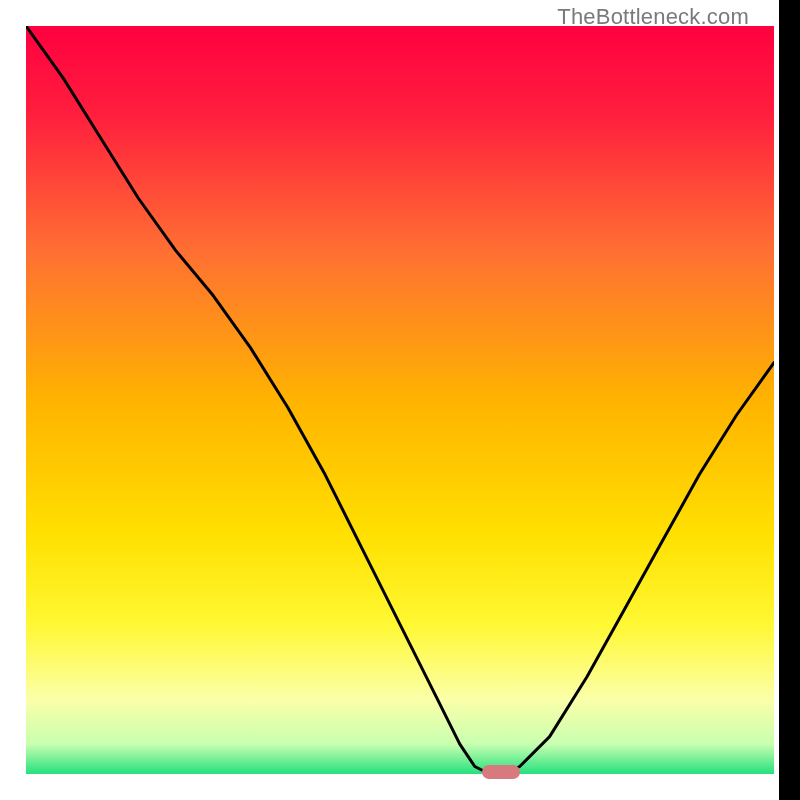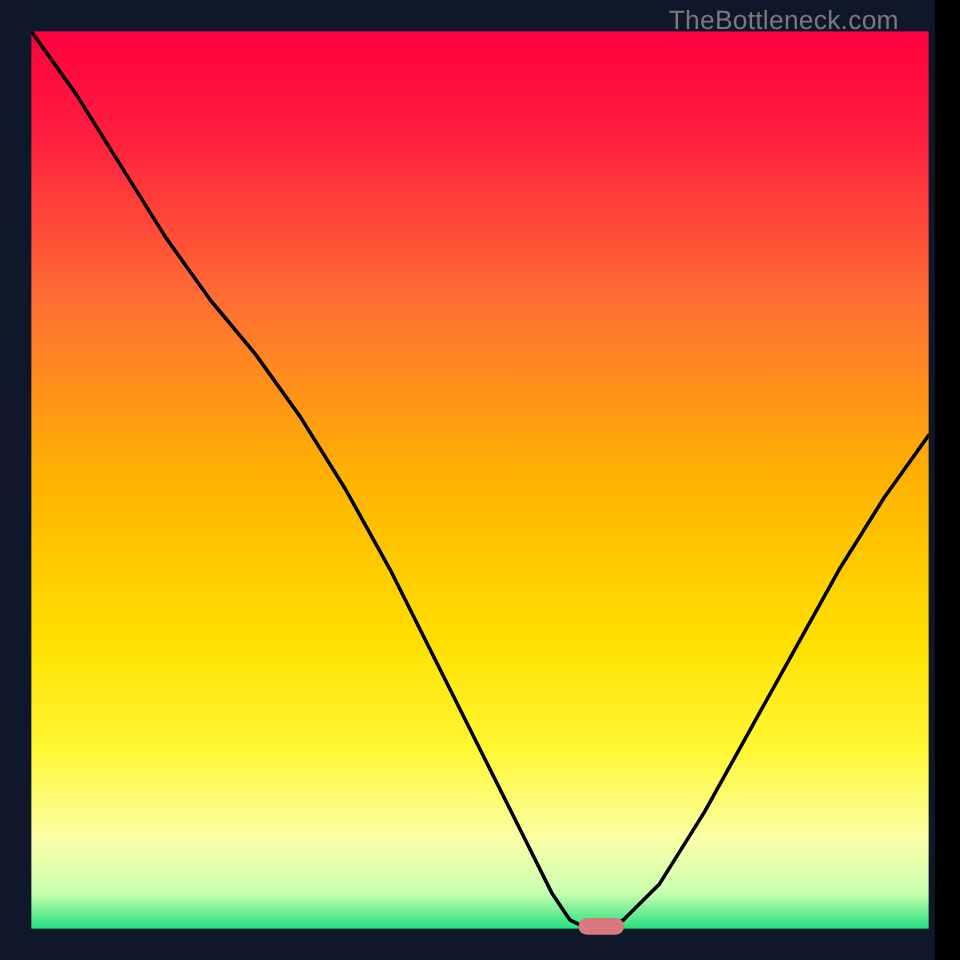--- a/index.html
+++ b/index.html
@@ -7,21 +7,21 @@
     padding: 0;
     width: 800px;
     height: 800px;
     background: #000;
     overflow: hidden;
   }
   .frame {
     position: relative;
     width: 779px;
     height: 800px;
-    background: #0f172a;
+    background: #ffffff;
   }
   .plot {
     position: absolute;
     left: 26px;
     top: 26px;
     width: 748px;
     height: 748px;
   }
   .gradient {
     position: absolute;

